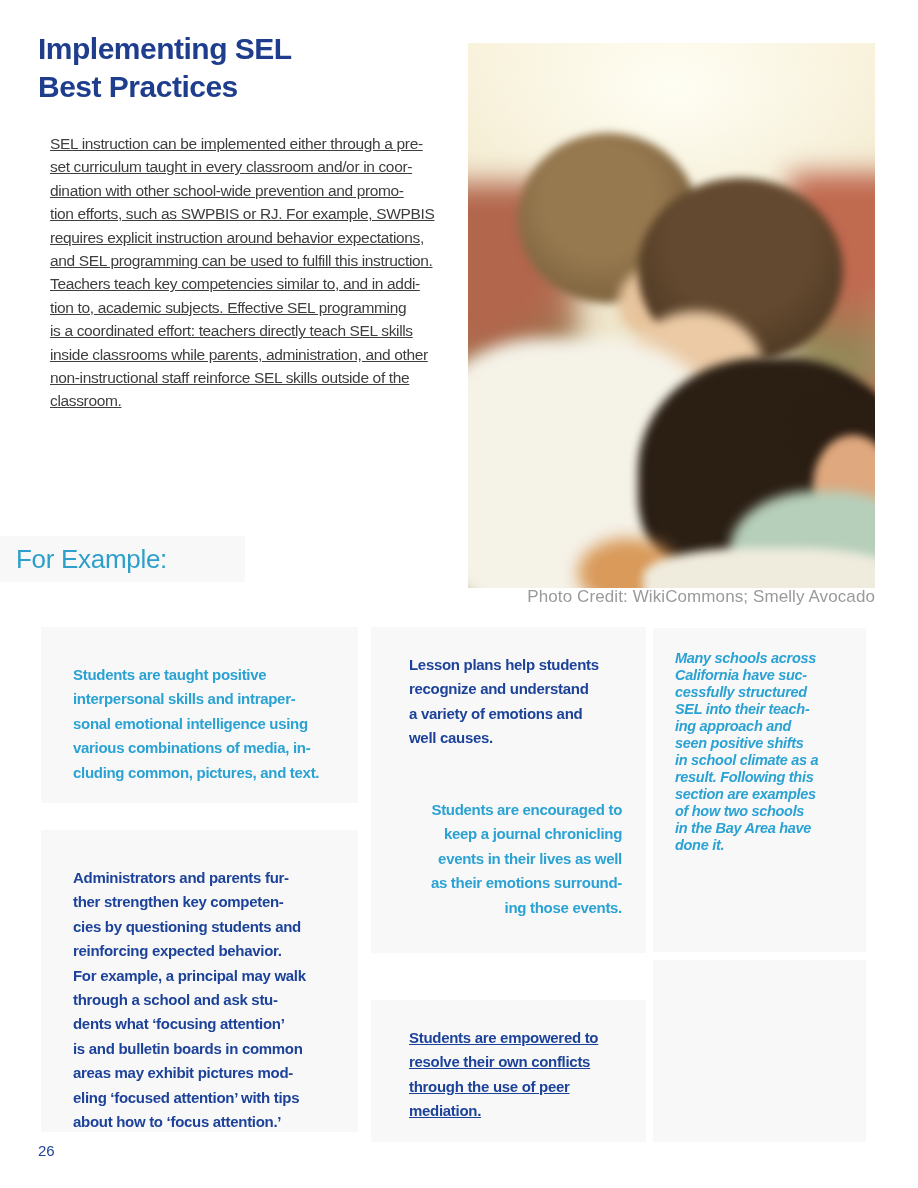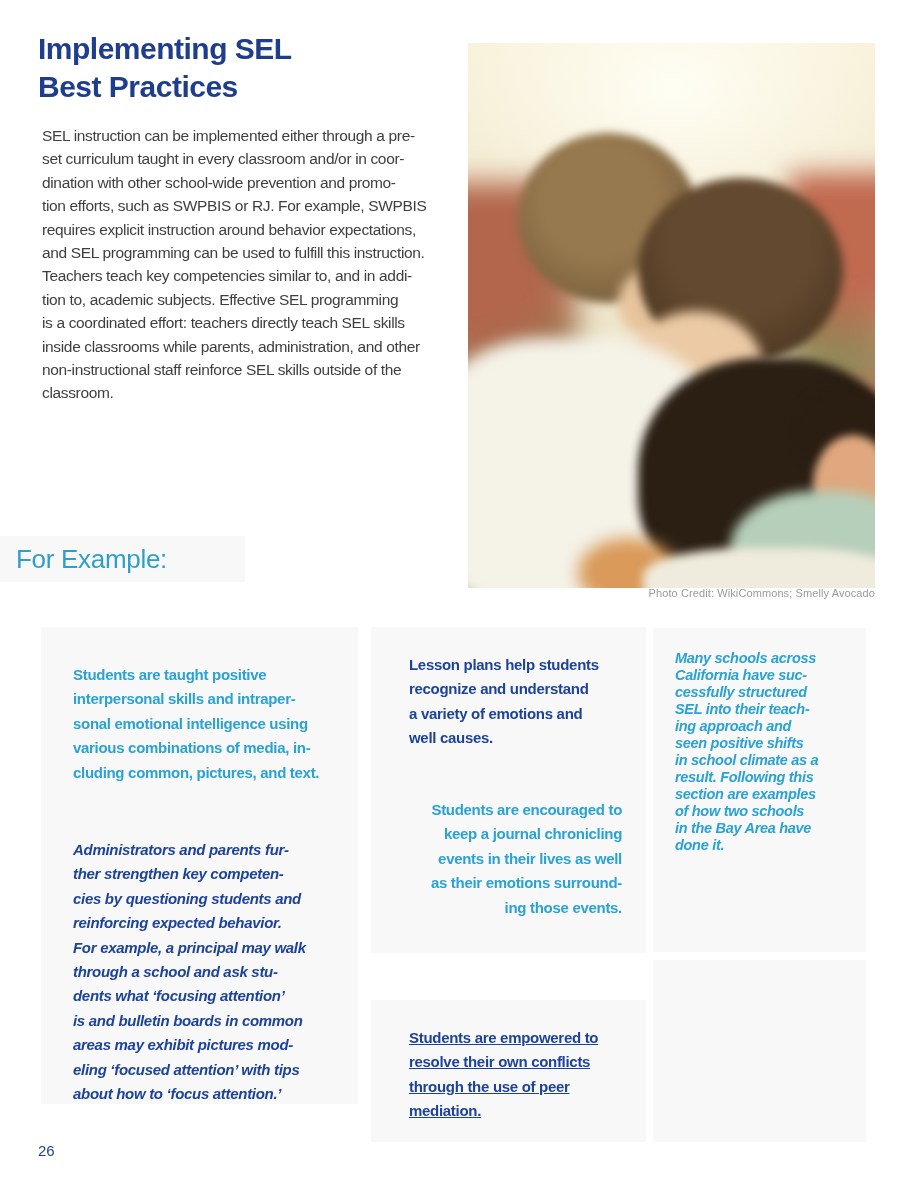--- a/index.html
+++ b/index.html
@@ -10,47 +10,47 @@
   .abs{position:absolute;}
   
   .title{
     left:38px;top:30px;width:420px;
     font-size:30px;line-height:38px;font-weight:bold;letter-spacing:-0.5px;
     color:var(--title_navy);white-space:pre-line;margin:0;
   }
   .intro{
     left:38px;top:120px;width:435px;
     font-size:15.5px;line-height:23.4px;letter-spacing:-0.35px;
-    color:var(--body_text);white-space:pre-line;margin:4px;
+    color:var(--body_text);white-space:pre-line;margin:12px;text-decoration:underline;
   }
   .band{
     left:0;top:536px;width:245px;height:46px;background:var(--box_bg);
     display:flex;align-items:center;
   }
   .band span{
     margin-left:16px;font-size:26px;letter-spacing:-0.3px;color:var(--heading_blue);
   }
   .credit{
-    top:587px;right:43px;font-size:11px;color:var(--credit_gray);letter-spacing:0.1px;
+    top:587px;right:43px;font-size:17px;color:var(--credit_gray);letter-spacing:0.1px;
   }
   .pagenum{
     left:38px;top:1142px;font-size:15px;color:var(--navy);
   }
   
   .box{
     background:var(--box_bg);white-space:pre-line;font-weight:bold;
     box-sizing:border-box;
   }
   .box.light{color:var(--light_blue);}
   .box.dark{color:var(--navy);}
   .c1{left:41px;width:317px;padding:36px 26px 0 32px;font-size:15px;line-height:24.4px;letter-spacing:-0.3px;}
   .c2{left:371px;width:275px;padding:26px 24px 0 38px;font-size:15px;line-height:24.4px;letter-spacing:-0.3px;}
   .c3{left:653px;width:213px;padding:22px 16px 0 22px;font-size:14.5px;line-height:17px;letter-spacing:-0.3px;font-style:italic;}
   .b-c1a{top:627px;height:176px;}
-  .b-c1b{top:802px;height:302px;font-style:italic;}
+  .b-c1b{top:830px;height:302px;}
   .b-c2a{top:627px;height:163px;}
   .b-c2b{top:772px;height:181px;text-align:right;}
   .b-c2c{top:1000px;height:142px;text-decoration:underline;}
   .b-c3a{top:628px;height:324px;}
   .b-c3b{top:960px;height:182px;}
   
   .photo{
     left:468px;top:43px;width:407px;height:545px;overflow:hidden;
     background:linear-gradient(180deg,#f8f1d9 0%,#f0e7cd 45%,#e9dfc5 100%);
   }

